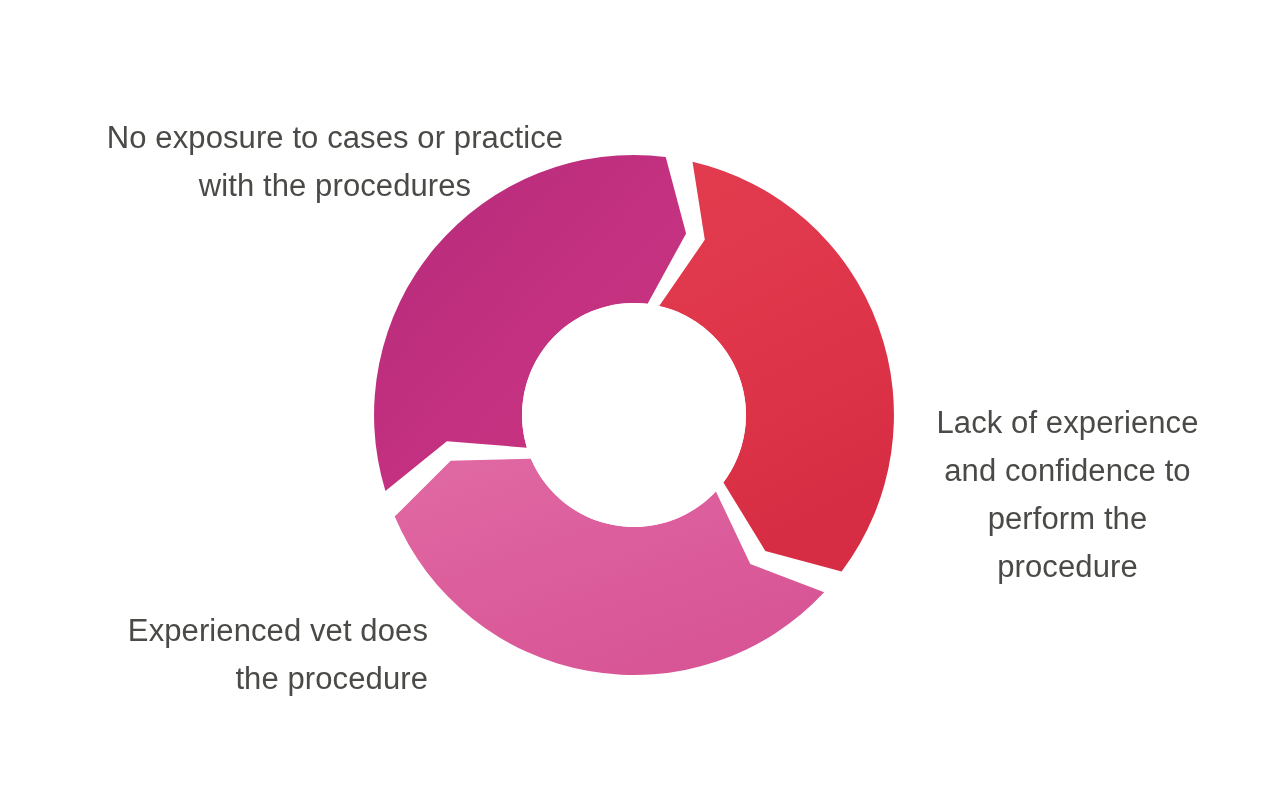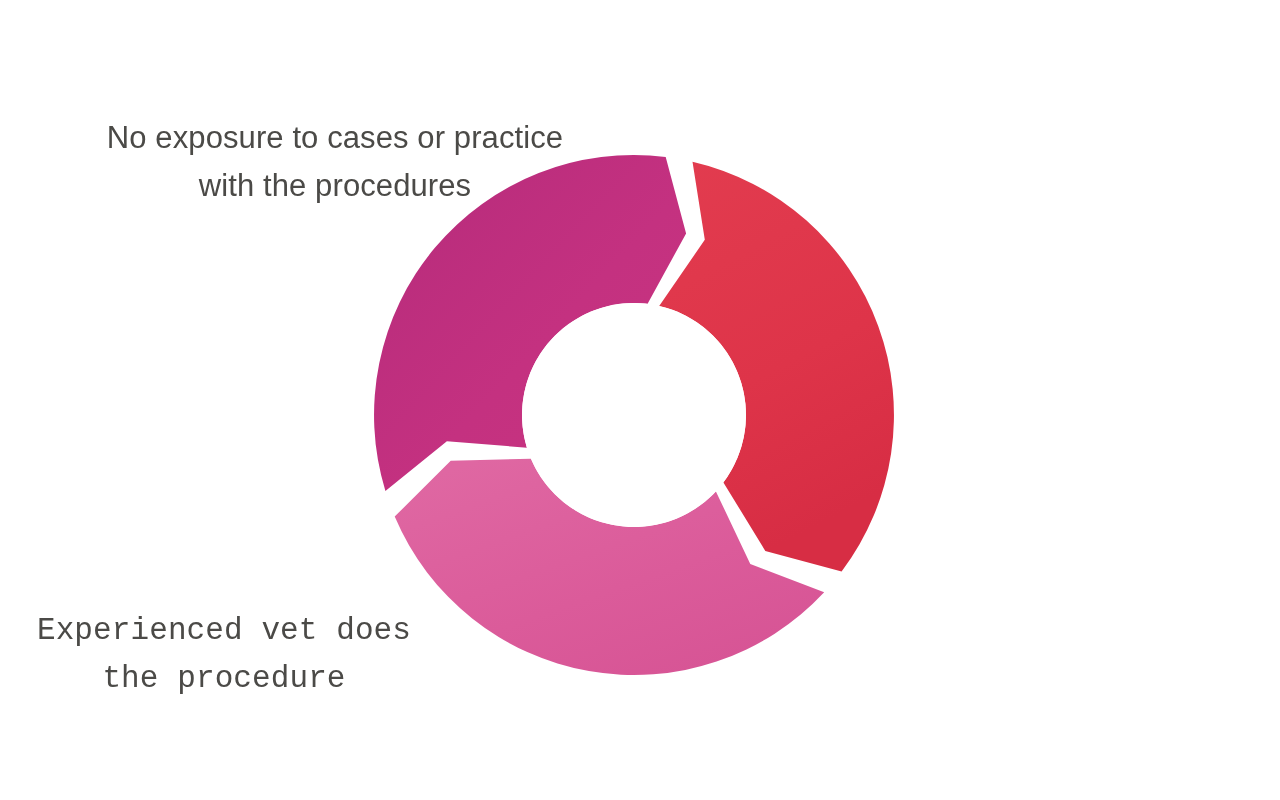--- a/index.html
+++ b/index.html
@@ -48,22 +48,21 @@
   .label-right {
     left: 895px;
     top: 363px;
     width: 345px;
     text-align: center;
   }
   .label-bottom-left {
     left: 20px;
     top: 571px;
     width: 408px;
-    text-align: center;
-    font-family: Liberation Mono, monospace;
+    text-align: right;
   }
 </style>
 </head>
 <body>
 
 <div id="stage">
 
   <svg class="chart-svg" viewBox="0 0 1280 800" aria-hidden="true">
     <defs>
       <linearGradient id="grad-magenta" x1="0" y1="0" x2="1" y2="1">
@@ -88,17 +87,21 @@
       <path fill="url(#grad-red)" d="M 659.2 305.9 L 704.8 239.8 L 692.5 161.7 A 260 260 0 0 1 841.6 571.5 L 765.3 550.9 L 723.4 482.4 A 112 112 0 0 0 659.2 305.9 Z"></path>
       <path fill="url(#grad-pink)" d="M 715.9 491.4 L 750.3 563.9 L 824.2 592.3 A 260 260 0 0 1 394.7 516.6 L 450.7 460.7 L 530.9 458.8 A 112 112 0 0 0 715.9 491.4 Z"></path>
     </g>
 
     <circle cx="634" cy="415" r="112" fill="#ffffff"></circle>
   </svg>
 
   <div class="label label-top-left">No exposure to cases or practice
 with the procedures</div>
 
+  <div class="label label-right">Lack of experience
+and confidence to
+perform the
+procedure</div>
 
   <div class="label label-bottom-left">Experienced vet does
 the procedure</div>
 
 </div>
 
 </body></html>

